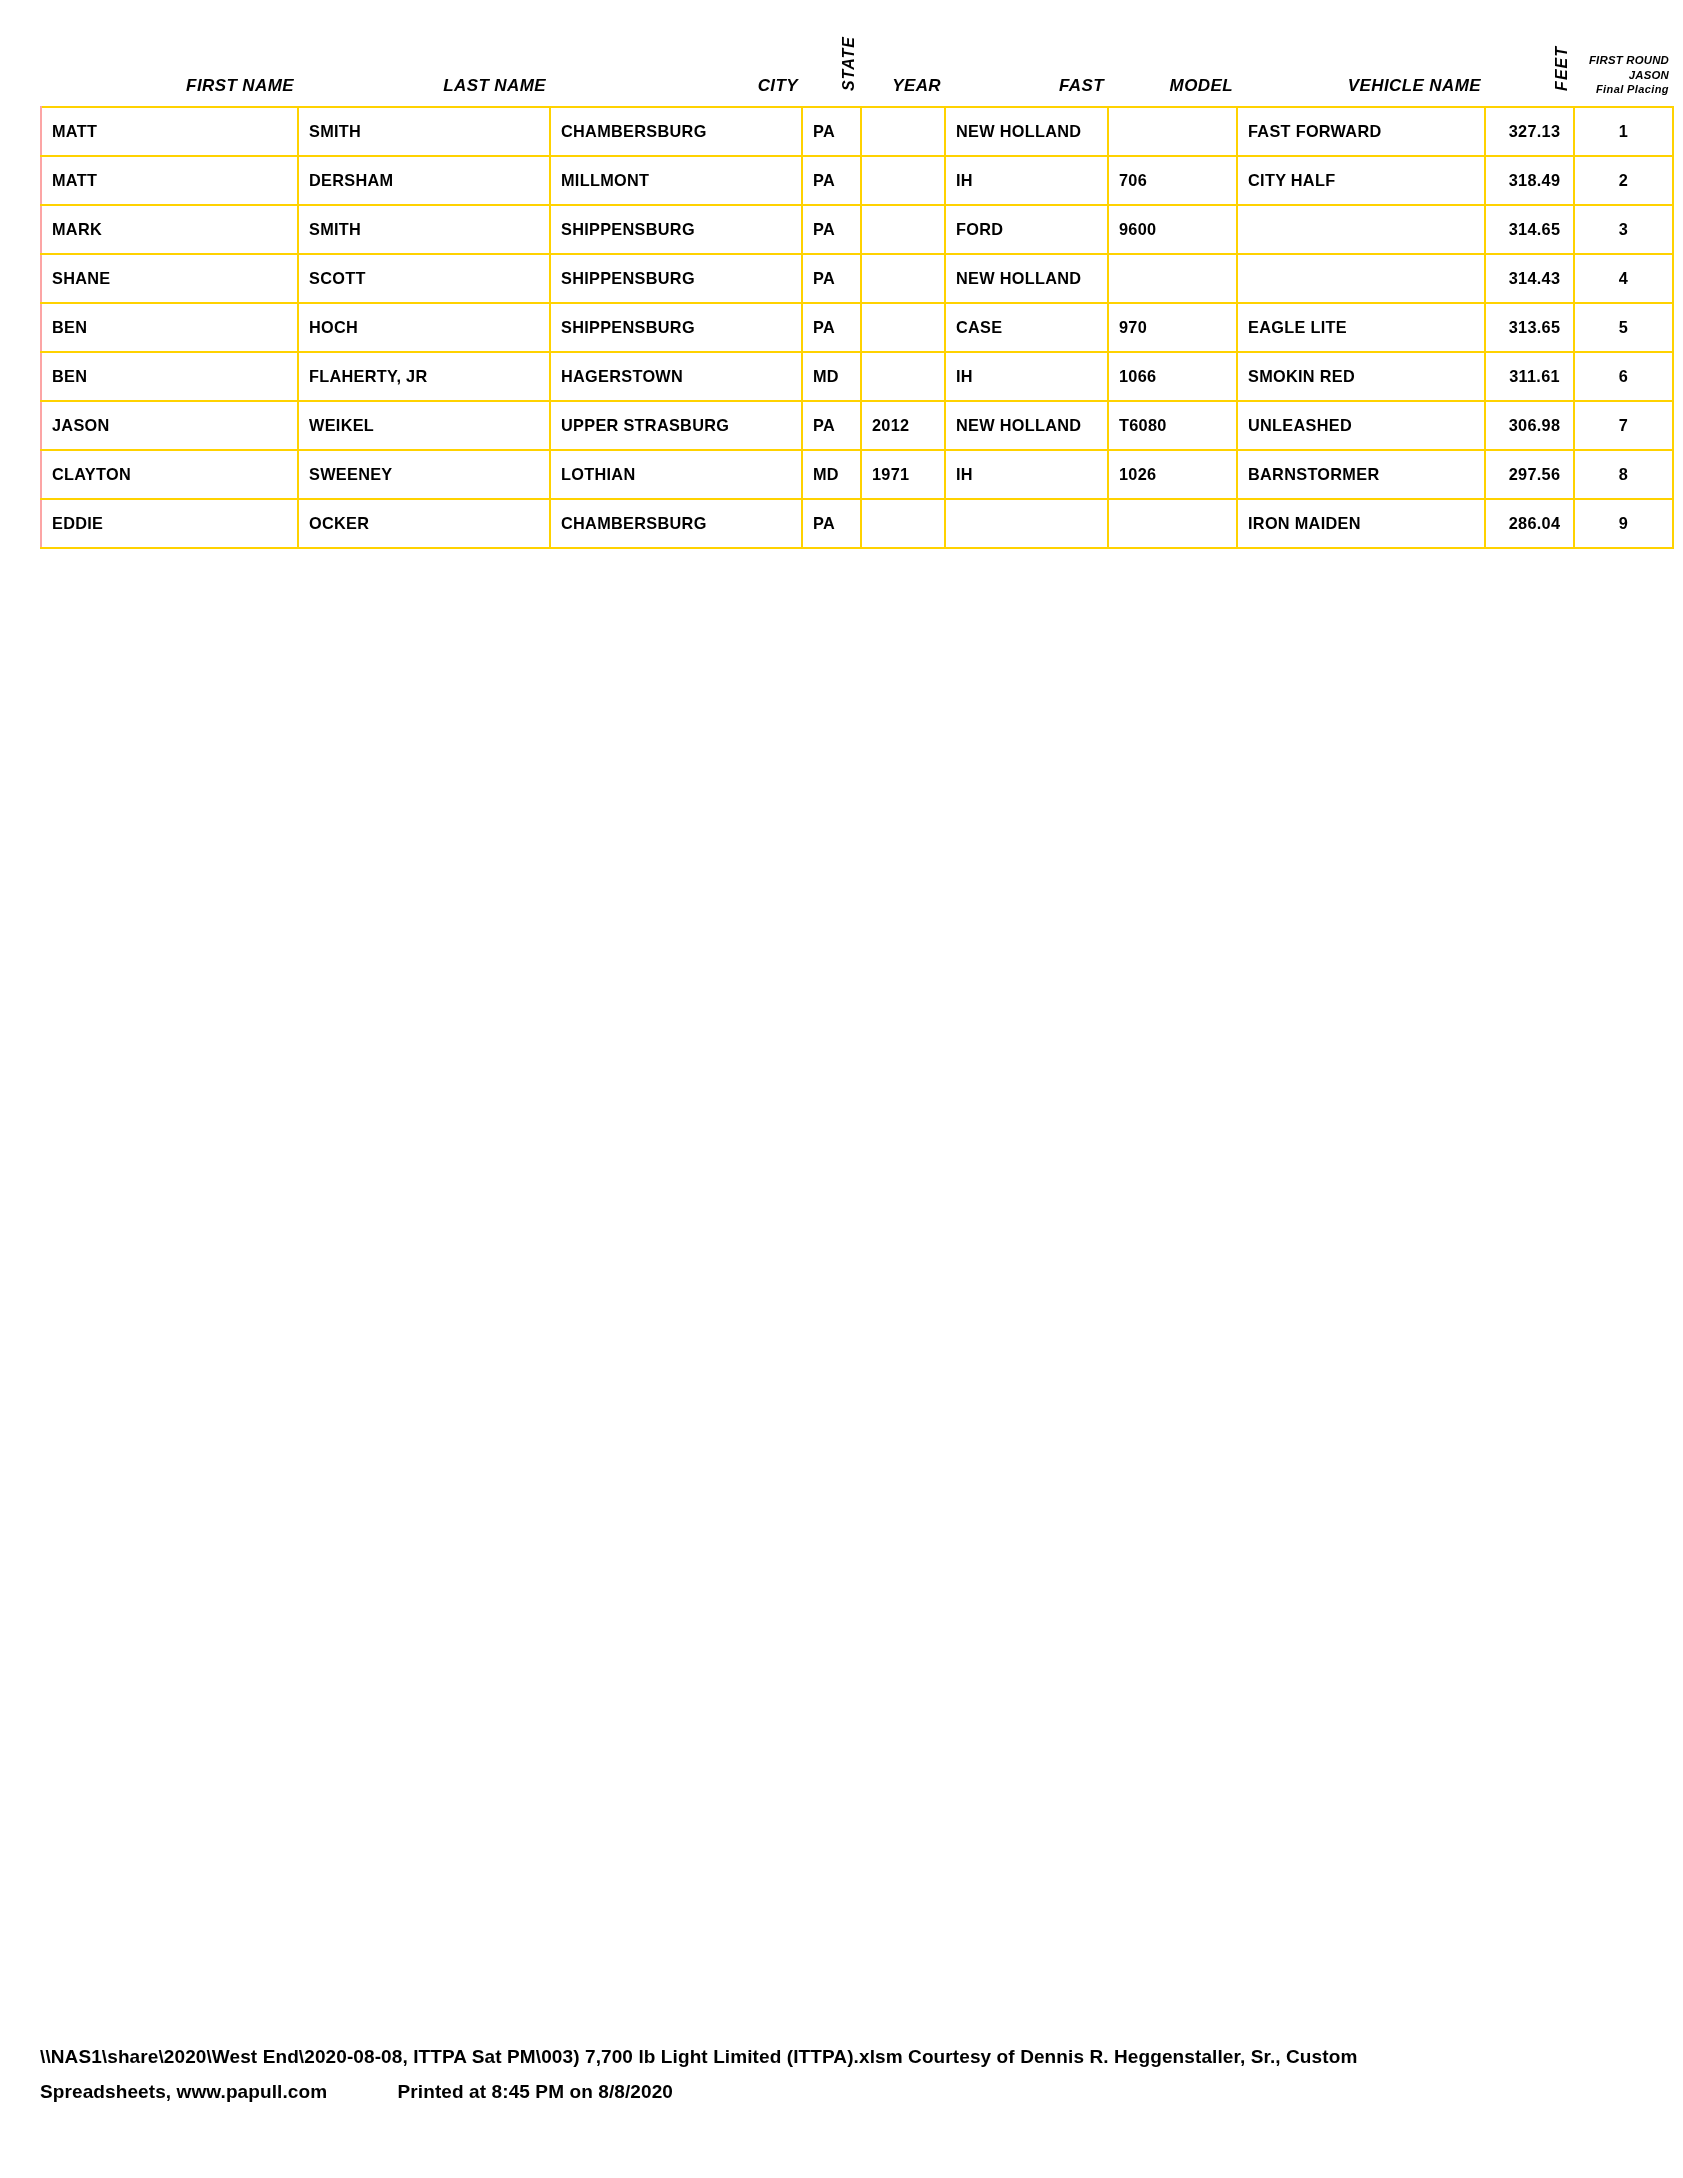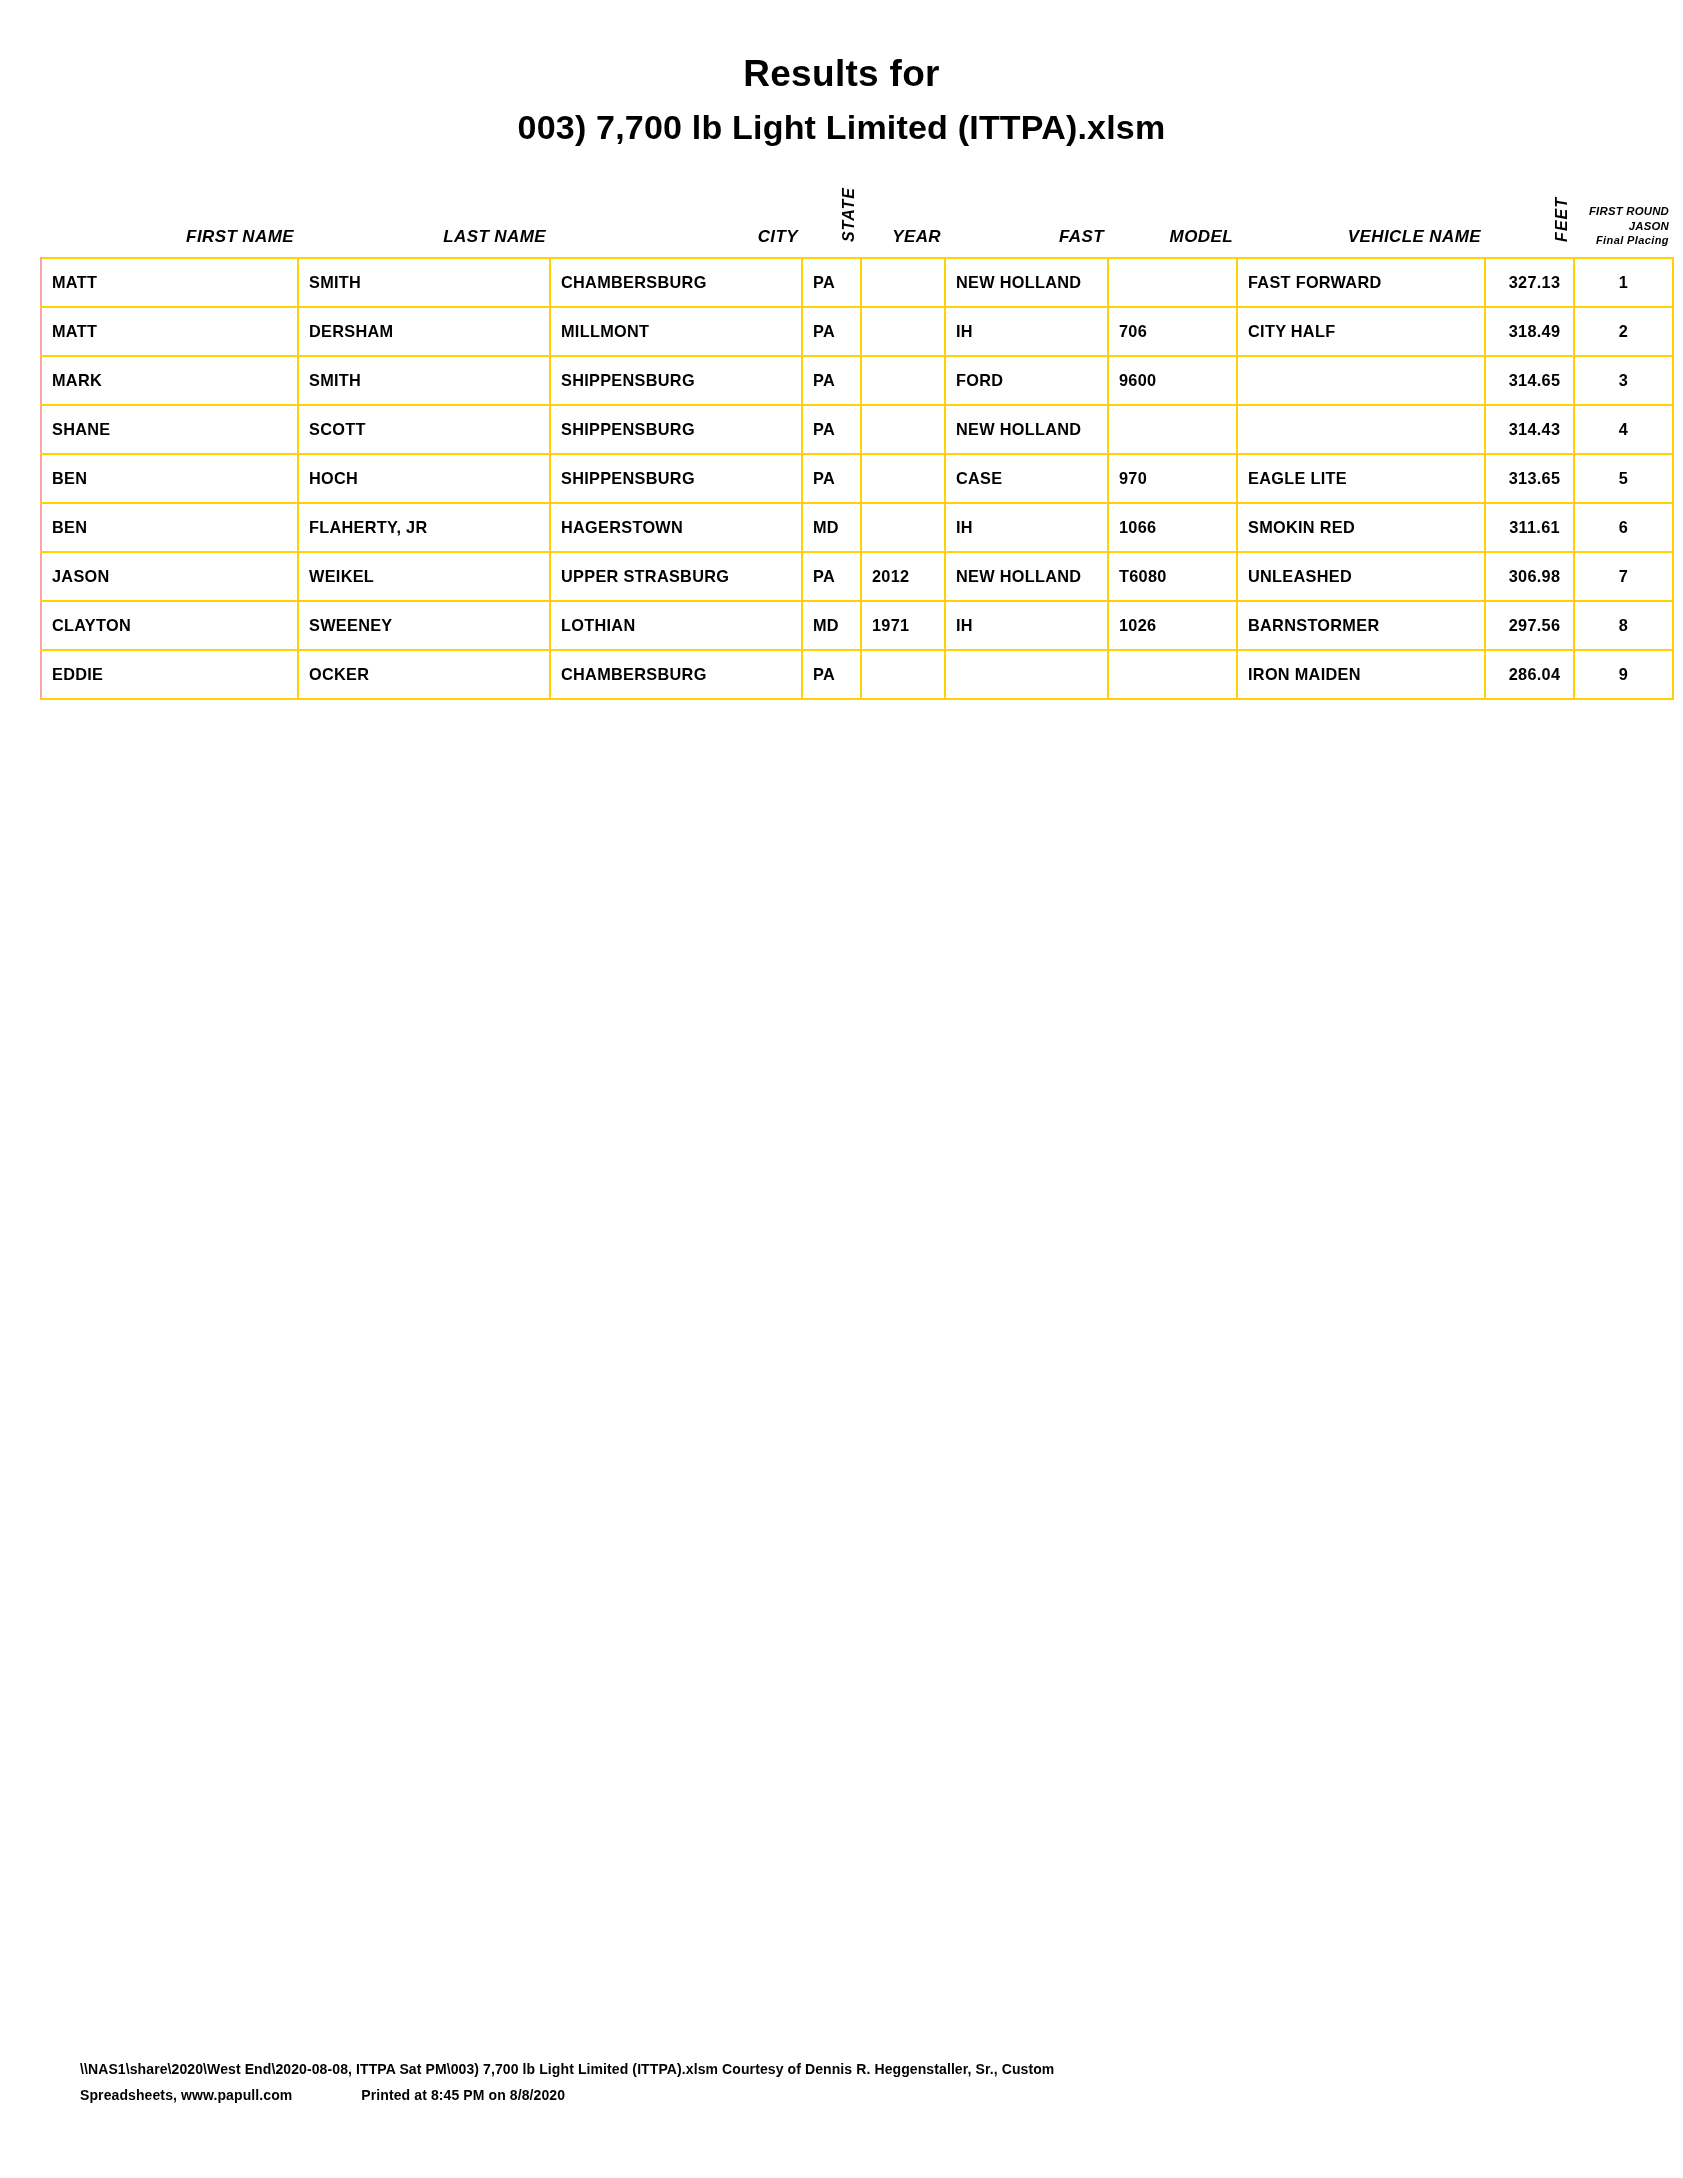--- a/index.html
+++ b/index.html
@@ -125,40 +125,35 @@
   table.results tbody tr td:last-child {
     border-right: 2px solid #FFD200;
   }
   
 
   .footer {
     position: absolute;
     left: 40px;
     right: 40px;
     bottom: 69px;
-    font-size: 14px;
+    font-size: 19px;
     font-weight: bold;
     line-height: 1.85;
     letter-spacing: 0.1px;
-    margin-left: 40px;
   }
   .footer .line2 .printed {
     display: inline-block;
     margin-left: 65px;
   }
 </style>
 </head>
 <body>
 
 <div class="page">
 
-  <div class="title-block">
-    <div class="title-line1">Results for</div>
-    <div class="title-line2">003) 7,700 lb Light Limited (ITTPA).xlsm</div>
-  </div>
 
   <div class="table-wrap">
     <table class="results">
       <colgroup>
         <col class="c-first">
           <col class="c-last">
           <col class="c-city">
           <col class="c-state">
         <col class="c-year">
           <col class="c-make">

